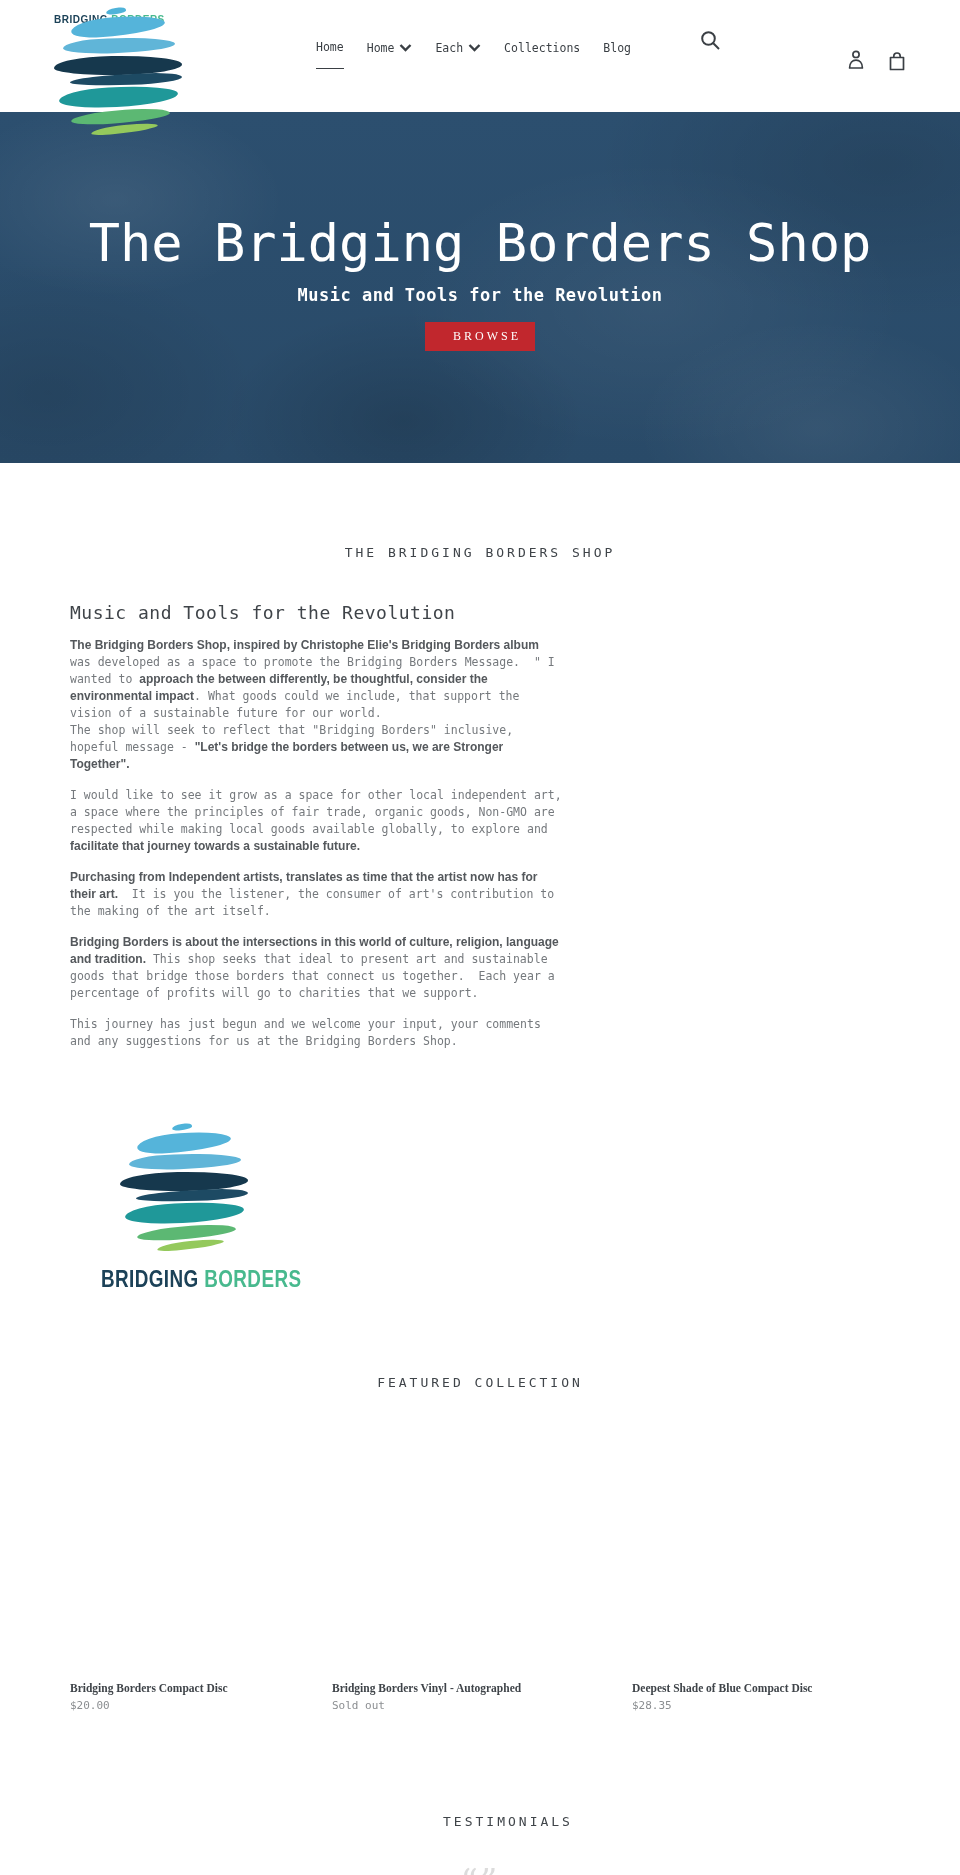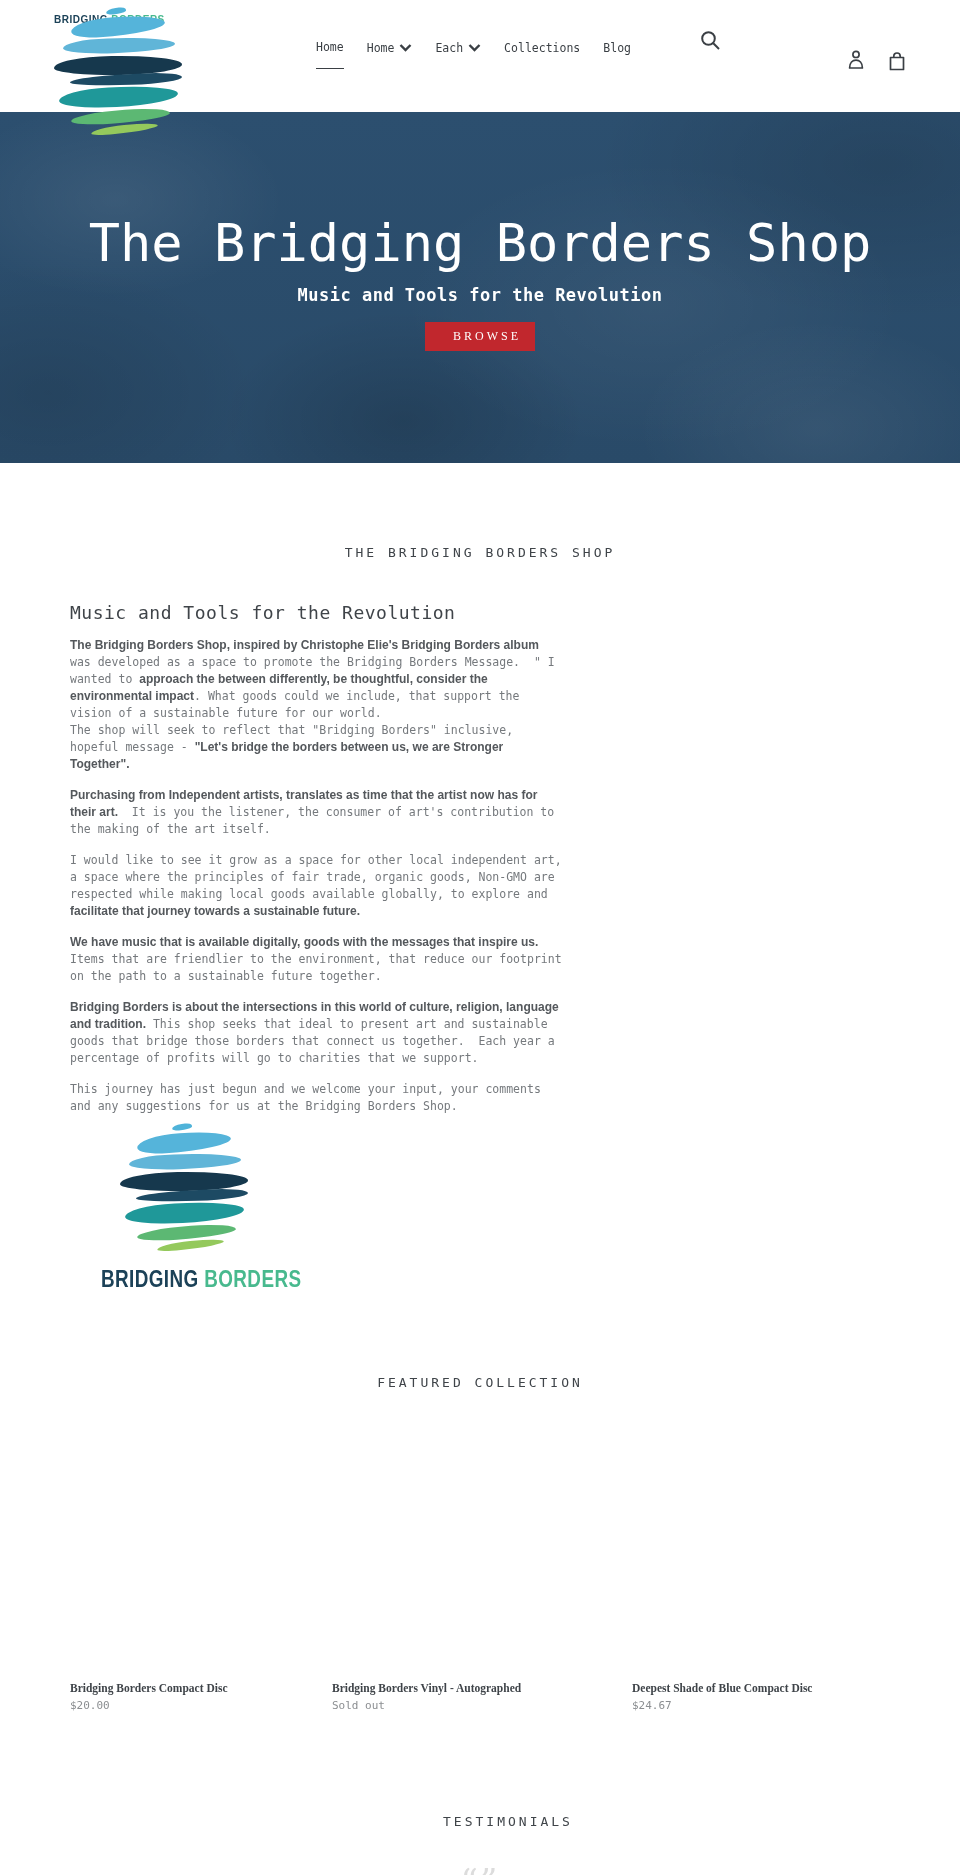--- a/index.html
+++ b/index.html
@@ -157,23 +157,22 @@
     <h1 class="hero-title">The Bridging Borders Shop</h1>
     <div class="hero-sub">Music and Tools for the Revolution</div>
     <a class="browse-btn">BROWSE</a>
   </section>
 
   <div class="eyebrow">THE BRIDGING BORDERS SHOP</div>
   <h2 class="about-heading">Music and Tools for the Revolution</h2>
   <div class="about-body">
     <p><strong>The Bridging Borders Shop, inspired by Christophe Elie's Bridging Borders album</strong><span> was developed as a space to promote the Bridging Borders Message.  " I wanted to </span><strong>approach the between differently, be thoughtful, consider the environmental impact</strong><span>. What goods could we include, that support the vision of a sustainable future for our world.
 The shop will seek to reflect that "Bridging Borders" inclusive, hopeful message - </span><strong>"Let's bridge the borders between us, we are Stronger Together".</strong></p>
+    <p><span>I would like to see it grow as a space for other local independent art, a space where the principles of fair trade, organic goods, Non-GMO are respected while making local goods available globally, to explore and </span><strong>facilitate that journey towards a sustainable future.</strong></p>
     <p><strong>Purchasing from Independent artists, translates as time that the artist now has for their art.</strong><span>  It is you the listener, the consumer of art's contribution to the making of the art itself.</span></p>
-    <p><span>I would like to see it grow as a space for other local independent art, a space where the principles of fair trade, organic goods, Non-GMO are respected while making local goods available globally, to explore and </span><strong>facilitate that journey towards a sustainable future.</strong></p>
-    <p><strong>We have music that is available digitally, goods with the messages that inspire us.</strong><span>  Items that are friendlier to the environment, that reduce our footprint on the path to a sustainable future together.</span></p>
     <p><strong>Bridging Borders is about the intersections in this world of culture, religion, language and tradition.</strong><span> This shop seeks that ideal to present art and sustainable goods that bridge those borders that connect us together.  Each year a percentage of profits will go to charities that we support.</span></p>
     <p><span>This journey has just begun and we welcome your input, your comments and any suggestions for us at the Bridging Borders Shop.</span></p>
   </div>
 
   <figure class="logo-figure" style="margin:16px;">
     <span class="globe" style="display:block;">
       <i class="stroke st-a"></i>
         <i class="stroke st-b"></i>
       <i class="stroke st-c"></i>
         <i class="stroke st-d"></i>
@@ -193,20 +192,20 @@
       <div class="product-price">$20.00</div>
     </a>
     <a class="product-card">
       <span class="product-image" style="display:block;"></span>
       <div class="product-title">Bridging Borders Vinyl - Autographed</div>
       <div class="product-price">Sold out</div>
     </a>
     <a class="product-card">
       <span class="product-image" style="display:block;"></span>
       <div class="product-title">Deepest Shade of Blue Compact Disc</div>
-      <div class="product-price">$24.67</div>
+      <div class="product-price">$28.35</div>
     </a>
   </div>
 
   <div class="testimonials-heading">TESTIMONIALS</div>
   <div class="quote-mark">“”</div>
 
 </div>
 
 </body></html>

